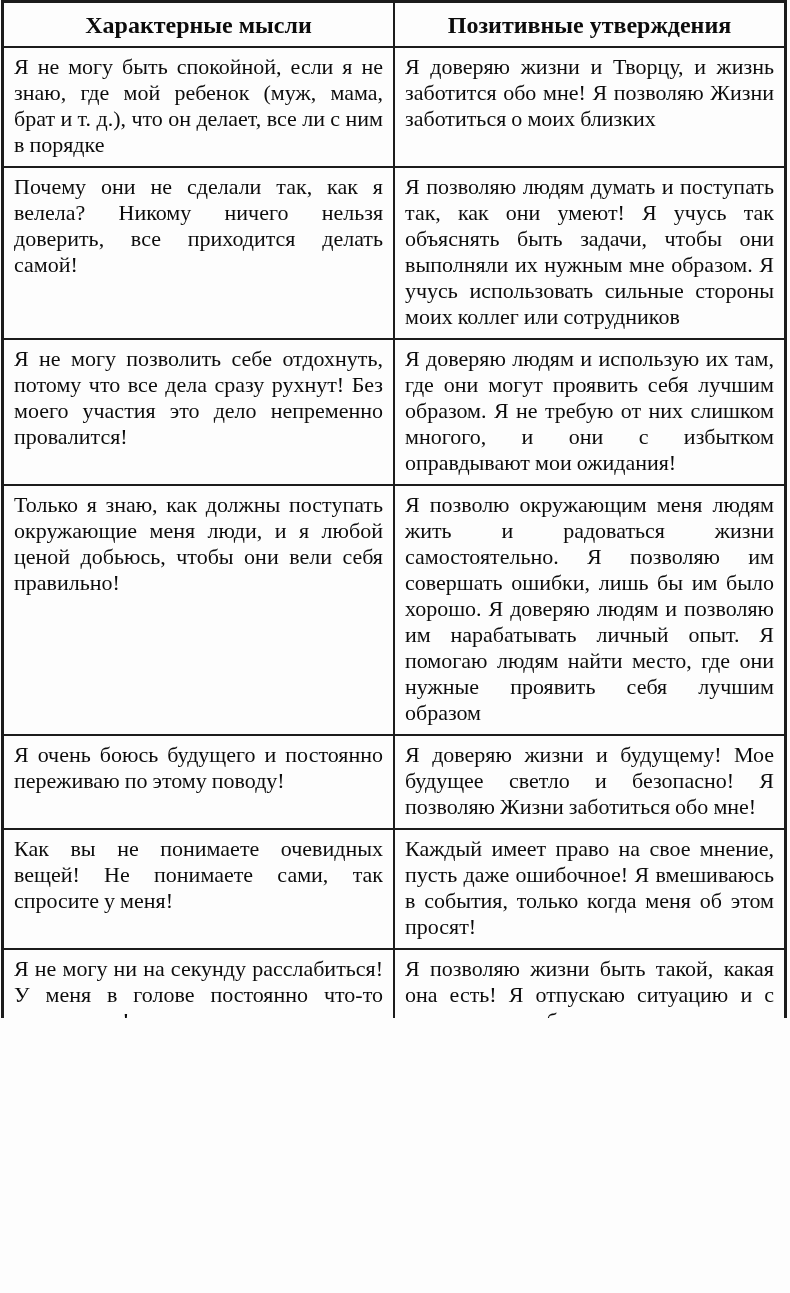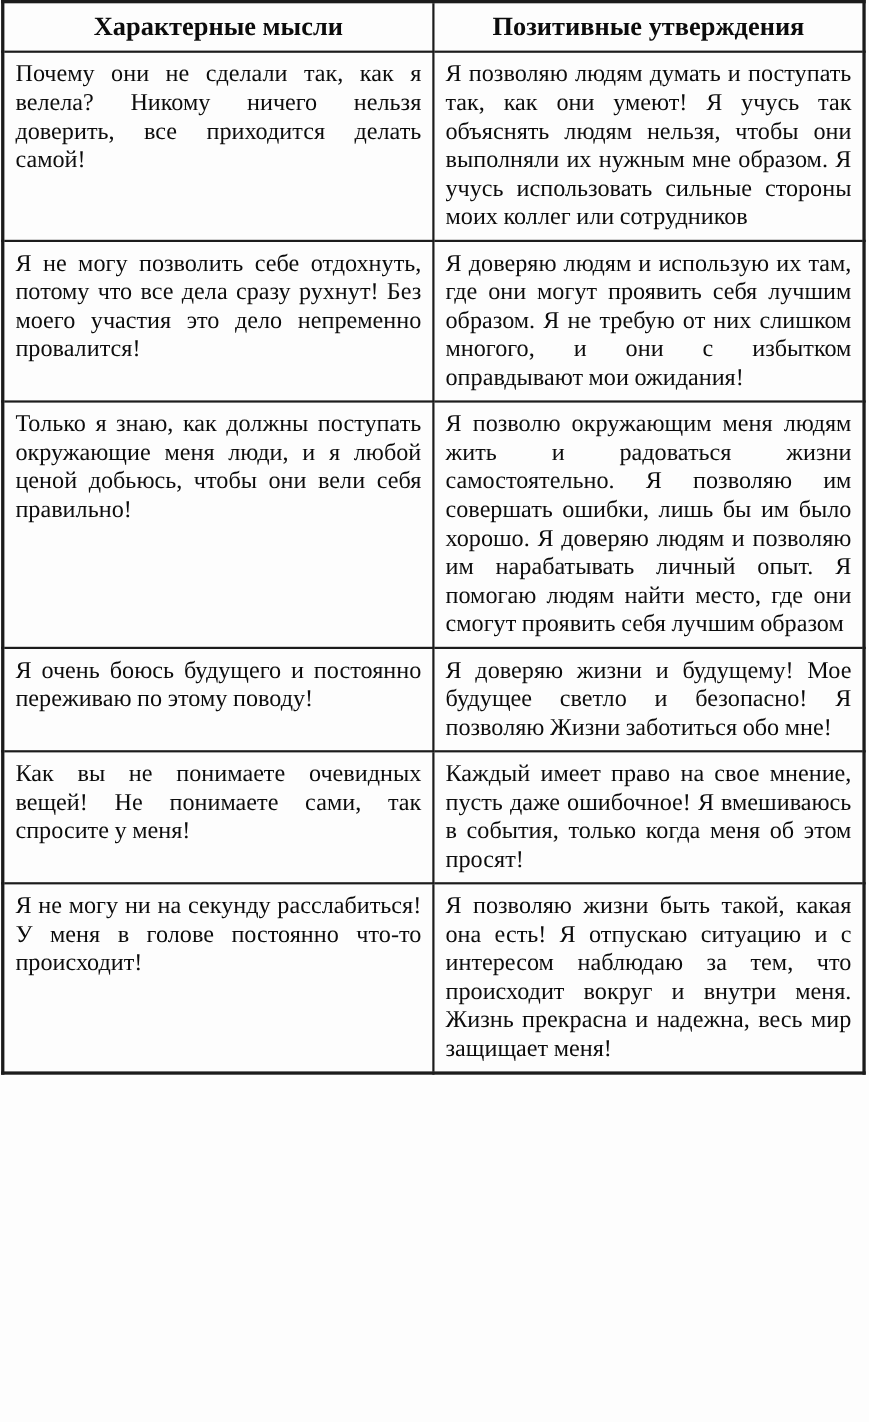--- a/index.html
+++ b/index.html
@@ -59,30 +59,34 @@
         <col>
     </colgroup>
     <thead>
       <tr>
         <th>Характерные мысли</th>
         <th>Позитивные утверждения</th>
       </tr>
     </thead>
     <tbody>
       <tr>
+        <td>Я не могу быть спокойной, если я не знаю, где мой ребенок (муж, мама, брат и т. д.), что он делает, все ли с ним в порядке</td>
+        <td>Я доверяю жизни и Творцу, и жизнь заботится обо мне! Я позволяю Жизни заботиться о моих близких</td>
+      </tr>
+      <tr>
         <td>Почему они не сделали так, как я велела? Никому ничего нельзя доверить, все приходится делать самой!</td>
-        <td>Я позволяю людям думать и поступать так, как они умеют! Я учусь так объяснять людям нельзя, чтобы они выполняли их нужным мне образом. Я учусь использовать сильные стороны моих коллег или сотрудников</td>
+        <td>Я позволяю людям думать и поступать так, как они умеют! Я учусь так объяснять быть задачи, чтобы они выполняли их нужным мне образом. Я учусь использовать сильные стороны моих коллег или сотрудников</td>
       </tr>
       <tr>
         <td>Я не могу позволить себе отдохнуть, потому что все дела сразу рухнут! Без моего участия это дело непременно провалится!</td>
         <td>Я доверяю людям и использую их там, где они могут проявить себя лучшим образом. Я не требую от них слишком многого, и они с избытком оправдывают мои ожидания!</td>
       </tr>
       <tr>
         <td>Только я знаю, как должны поступать окружающие меня люди, и я любой ценой добьюсь, чтобы они вели себя правильно!</td>
-        <td>Я позволю окружающим меня людям жить и радоваться жизни самостоятельно. Я позволяю им совершать ошибки, лишь бы им было хорошо. Я доверяю людям и позволяю им нарабатывать личный опыт. Я помогаю людям найти место, где они смогут проявить себя лучшим образом</td>
+        <td>Я позволю окружающим меня людям жить и радоваться жизни самостоятельно. Я позволяю им совершать ошибки, лишь бы им было хорошо. Я доверяю людям и позволяю им нарабатывать личный опыт. Я помогаю людям найти место, где они нужные проявить себя лучшим образом</td>
       </tr>
       <tr>
         <td>Я очень боюсь будущего и постоянно переживаю по этому поводу!</td>
         <td>Я доверяю жизни и будущему! Мое будущее светло и безопасно! Я позволяю Жизни заботиться обо мне!</td>
       </tr>
       <tr>
         <td>Как вы не понимаете очевидных вещей! Не понимаете сами, так спросите у меня!</td>
         <td>Каждый имеет право на свое мнение, пусть даже ошибочное! Я вмешиваюсь в события, только когда меня об этом просят!</td>
       </tr>
       <tr>

